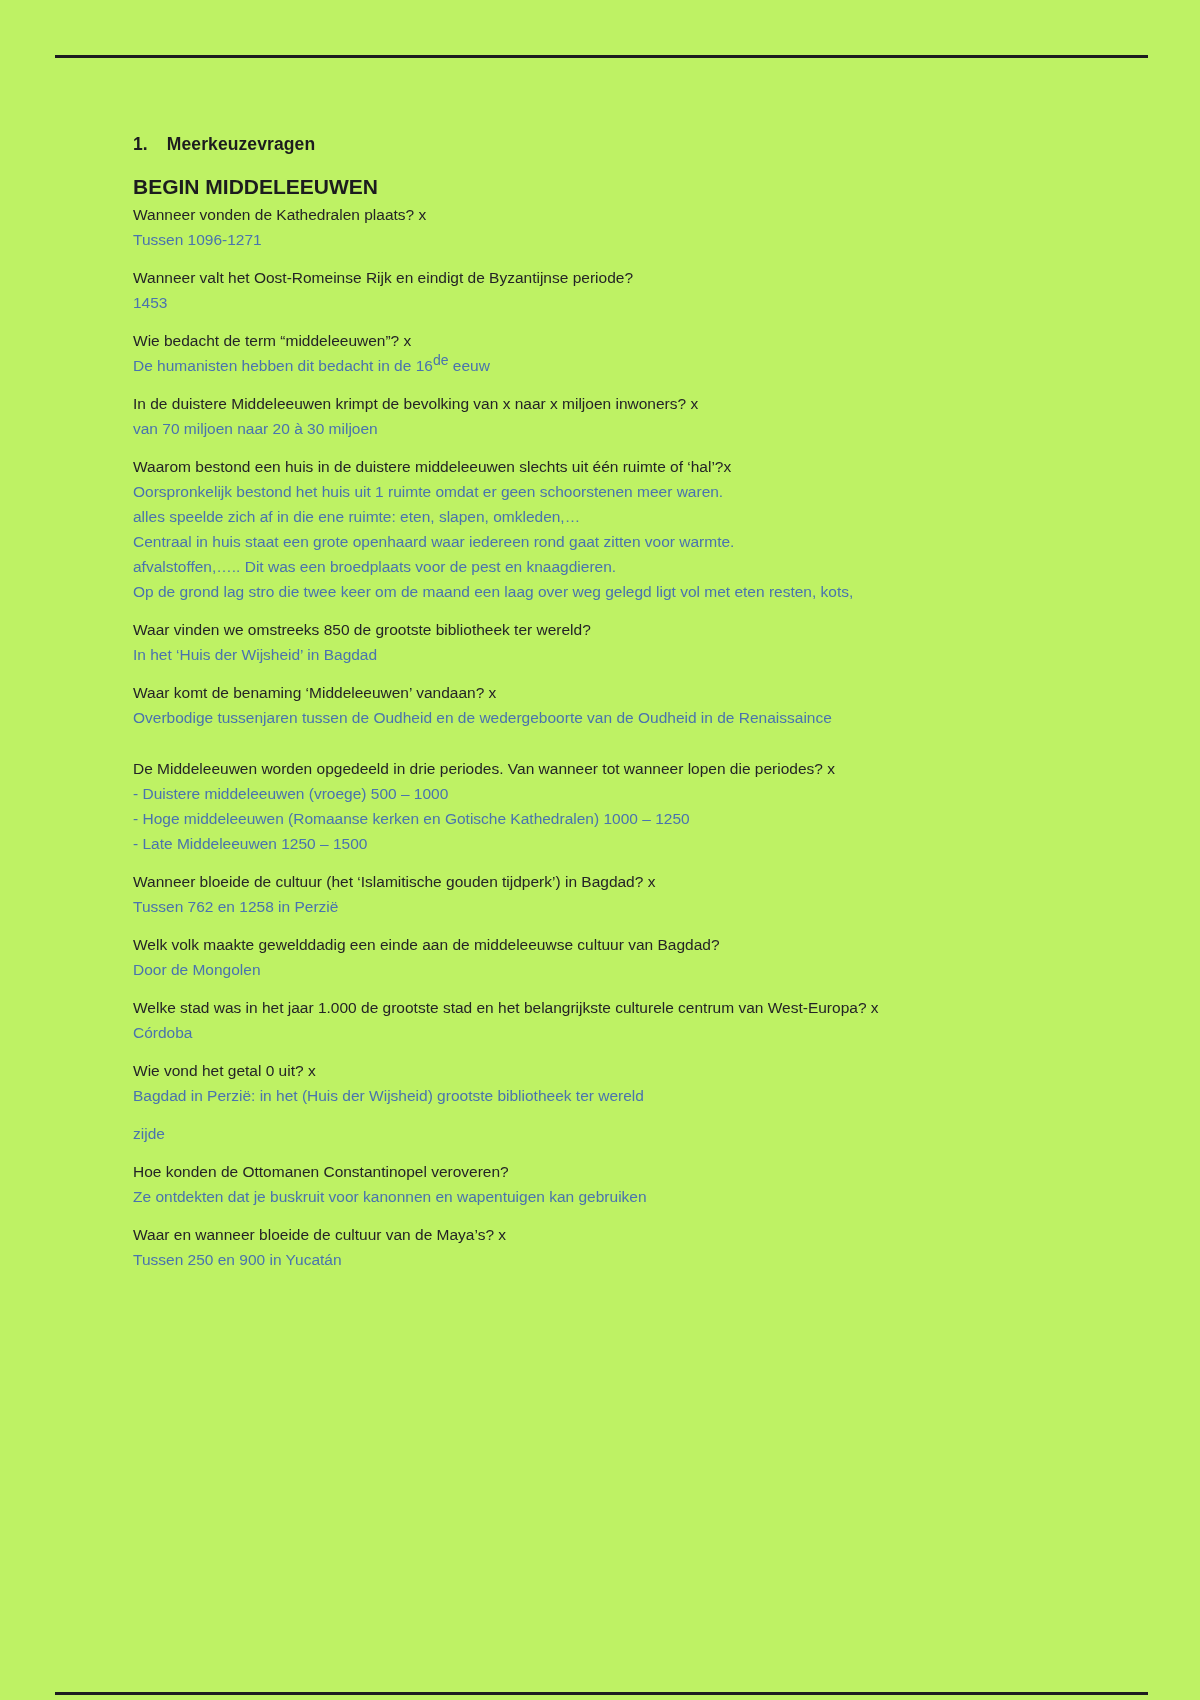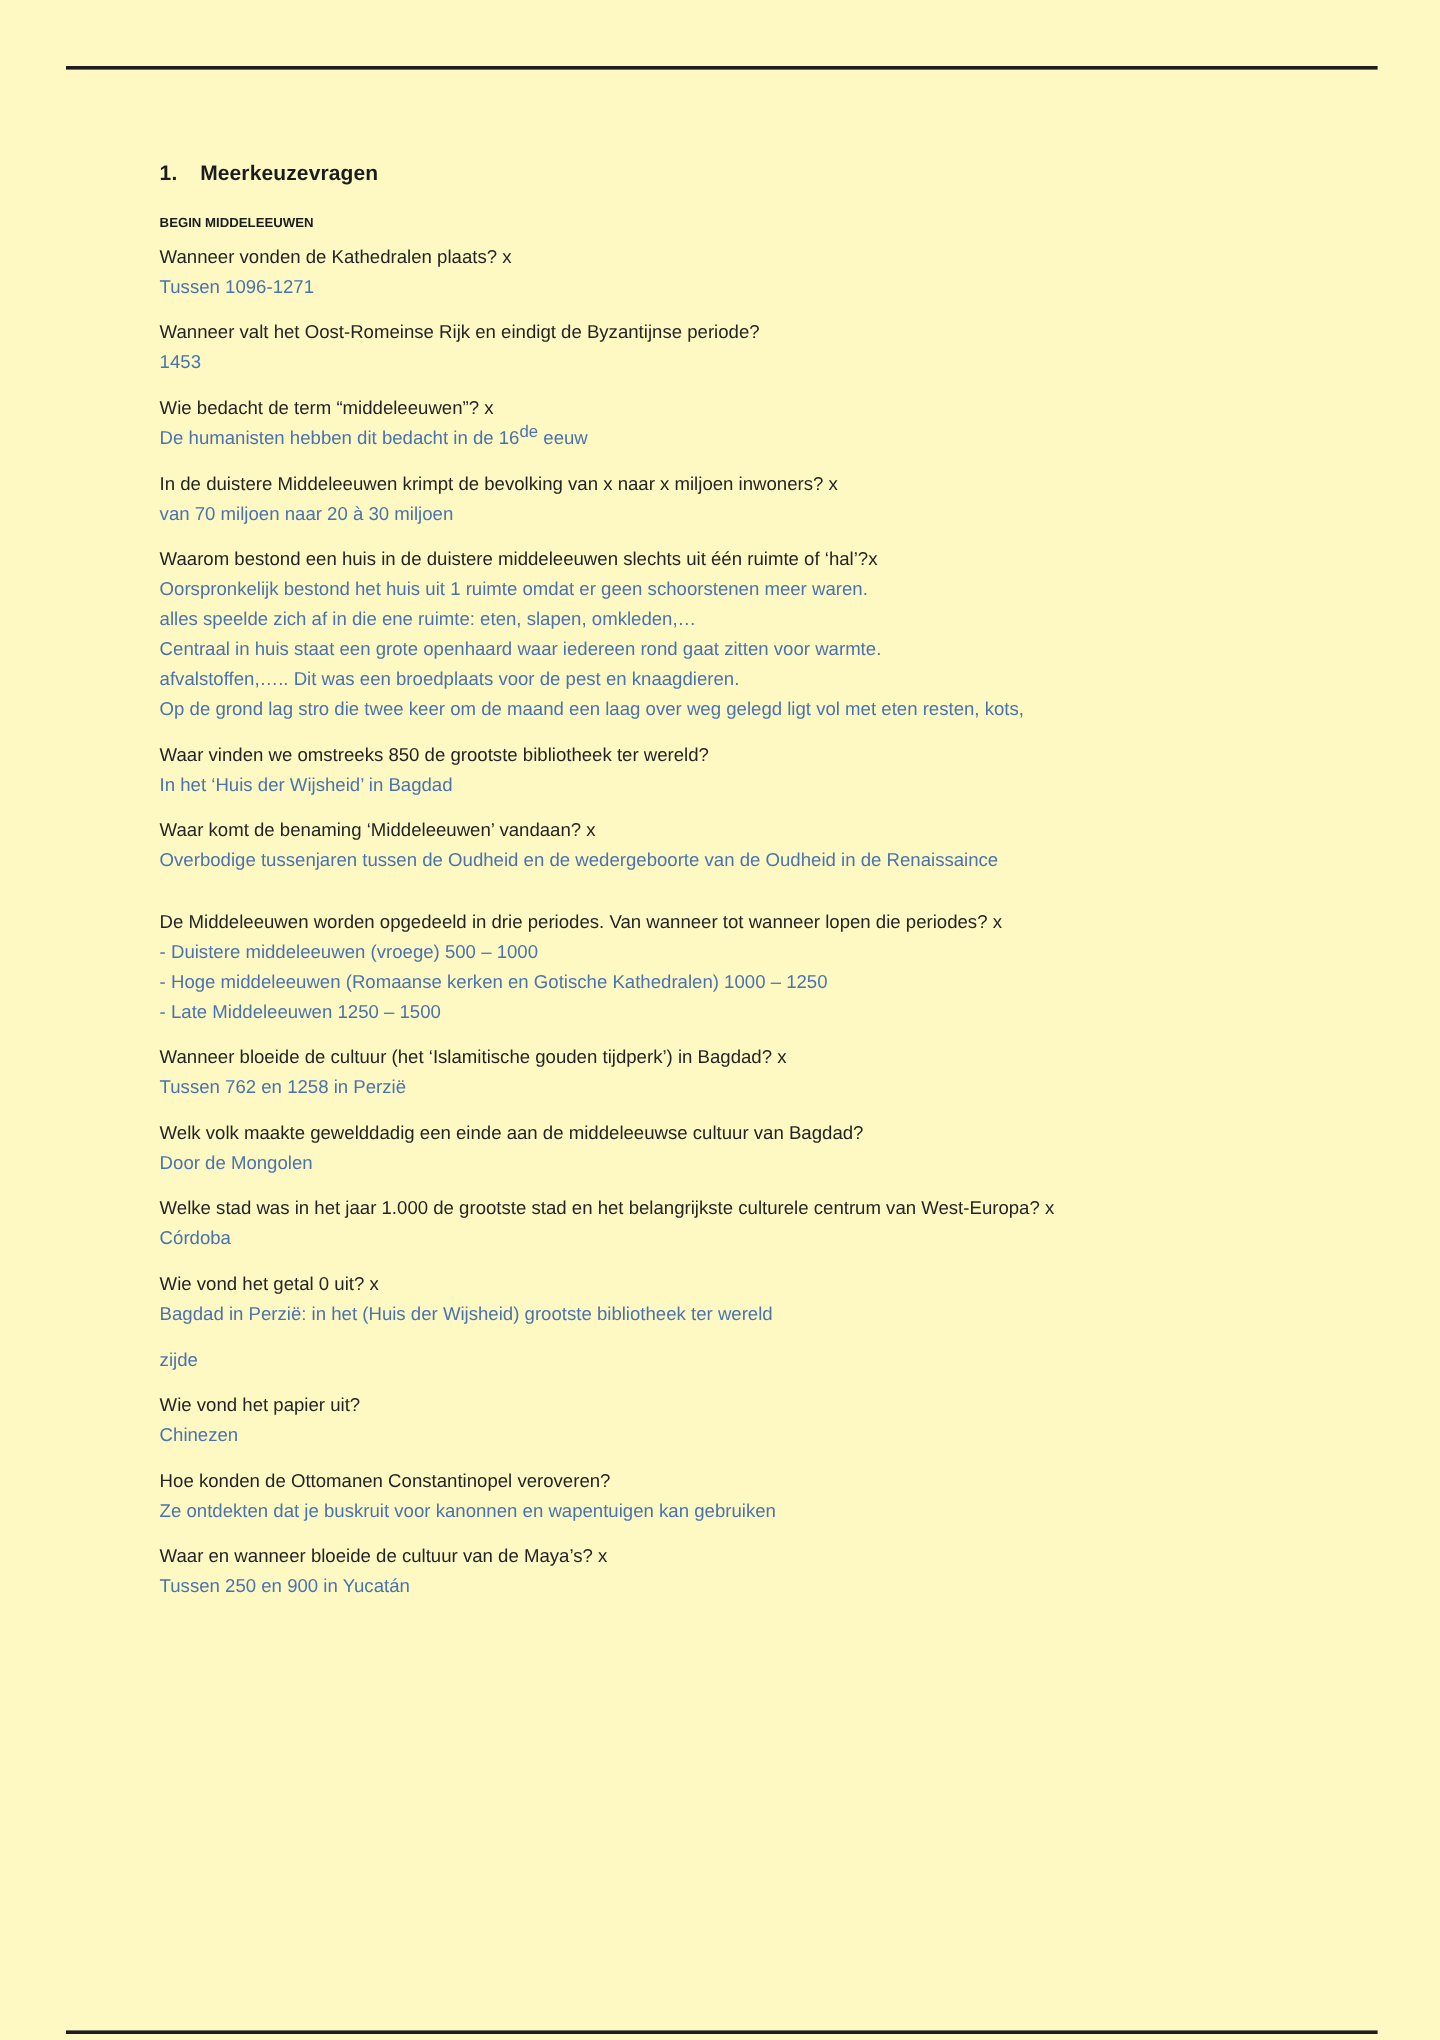--- a/index.html
+++ b/index.html
@@ -1,20 +1,20 @@
 <!DOCTYPE html>
 <html><head>
 <meta charset="utf-8">
 <style>
   html, body { margin: 0; padding: 0; background: #ffffff; }
   .page {
     position: relative;
     width: 1200px;
     height: 1700px;
-    background: #fef9c3;
+    background: #bef264;
     font-family: "Liberation Sans", "DejaVu Sans", sans-serif;
     overflow: hidden;
   }
   .rule {
     position: absolute;
     left: 55px;
     width: 1093px;
     height: 0;
     border-top: 3px solid #1d1d1f;
   }
@@ -30,21 +30,21 @@
     margin: 0;
     font-size: 17.5px;
     font-weight: bold;
     color: #1c1c1e;
     line-height: 22px;
     letter-spacing: 0.1px;
   }
   h1.page-heading .num { display: inline-block; margin-right: 19px; }
   .section-title {
     margin-top: 21px;
-    font-size: 11px;
+    font-size: 21px;
     font-weight: bold;
     color: #1c1c1e;
     line-height: 21px;
   }
   .qa-block { margin-top: 13px; }
   .qa-block.first { margin-top: 5px; }
   .qa-block.extra-gap { margin-top: 26px; }
   .qa-block p {
     margin: 0;
     font-size: 15.5px;
@@ -123,24 +123,20 @@
           <p class="answer">Córdoba</p>
         </div>
         <div class="qa-block">
           <p class="question">Wie vond het getal 0 uit? x</p>
           <p class="answer">Bagdad in Perzië: in het (Huis der Wijsheid) grootste bibliotheek ter wereld</p>
         </div>
         <div class="qa-block">
           <p class="answer">zijde</p>
         </div>
         <div class="qa-block">
-          <p class="question">Wie vond het papier uit?</p>
-          <p class="answer">Chinezen</p>
-        </div>
-        <div class="qa-block">
           <p class="question">Hoe konden de Ottomanen Constantinopel veroveren?</p>
           <p class="answer">Ze ontdekten dat je buskruit voor kanonnen en wapentuigen kan gebruiken</p>
         </div>
         <div class="qa-block">
           <p class="question">Waar en wanneer bloeide de cultuur van de Maya’s? x</p>
           <p class="answer">Tussen 250 en 900 in Yucatán</p>
         </div>
       </div>
   </div>
 

